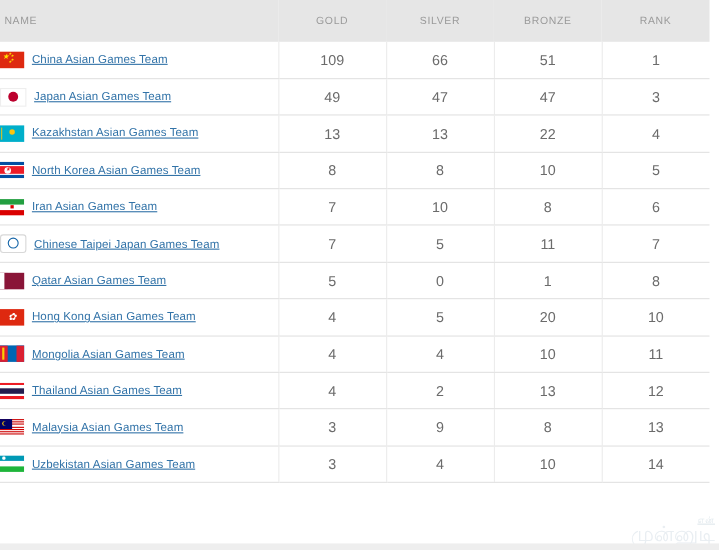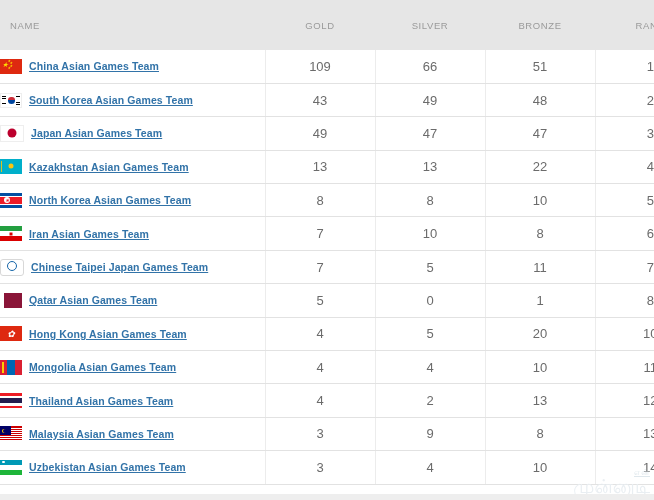--- a/index.html
+++ b/index.html
@@ -23,21 +23,21 @@
   }
 
   
   #medal-table thead th {
     background: #e6e6e6;
     color: #9a9a9a;
     font-size: 9.5px;
     font-weight: 400;
     letter-spacing: 0.6px;
     height: 30px;
-    padding: 10px;
+    padding: 4px;
     vertical-align: middle;
     border: none;
   }
   th.col-name {
     text-align: left;
     padding-left: 8px;
     width: 245px;
   }
   th.col-num {
     text-align: center;
@@ -73,21 +73,21 @@
   }
 
   .team-wrap {
     display: flex;
     align-items: center;
     gap: 7px;
   }
   .team-name {
     color: #3273a8;
     font-size: 10.5px;
-    font-weight: bold;
+    font-weight: normal;
     letter-spacing: 0.1px;
     white-space: nowrap;
   }
 
   
   .flag {
     width: 22px;
     height: 15px;
     flex: 0 0 22px;
     position: relative;
@@ -287,43 +287,20 @@
         </td>
         <td class="num-cell">109</td>
         <td class="num-cell">66</td>
         <td class="num-cell">51</td>
         <td class="num-cell">1</td>
       </tr>
       <tr>
         <td class="name-cell">
           <span class="team-wrap">
             <span>
-              <span class="flag flag-kr">
-                <i class="taeguk-top"></i>
-                <i class="taeguk-bot"></i>
-                <i class="bar b1"></i>
-                <i class="bar b2"></i>
-                <i class="bar b3"></i>
-                <i class="bar b4"></i>
-                <i class="bar b5"></i>
-                <i class="bar b6"></i>
-              </span>
-            </span>
-            <a class="team-name" href="#">South Korea Asian Games Team</a>
-          </span>
-        </td>
-        <td class="num-cell">43</td>
-        <td class="num-cell">49</td>
-        <td class="num-cell">48</td>
-        <td class="num-cell">2</td>
-      </tr>
-      <tr>
-        <td class="name-cell">
-          <span class="team-wrap">
-            <span>
               <span class="flag flag-jp">
                 <i class="disc"></i>
               </span>
             </span>
             <a class="team-name" href="#">Japan Asian Games Team</a>
           </span>
         </td>
         <td class="num-cell">49</td>
         <td class="num-cell">47</td>
         <td class="num-cell">47</td>

